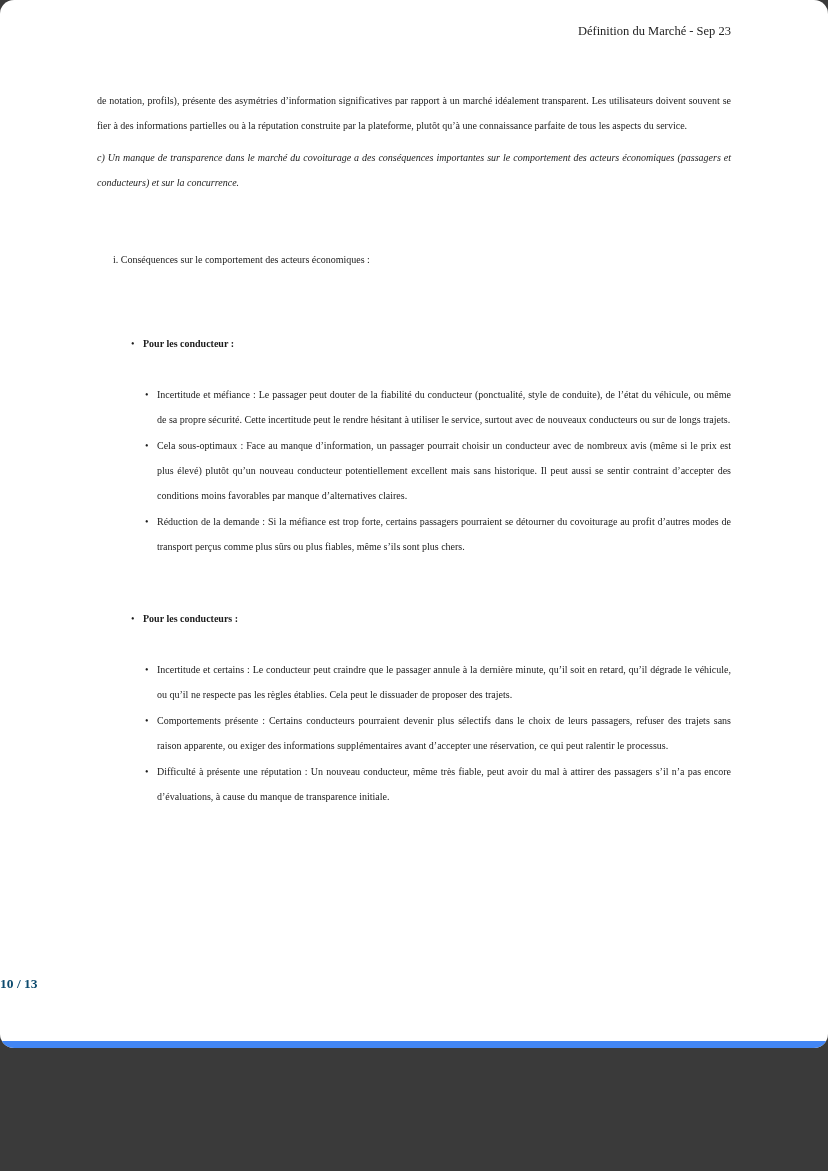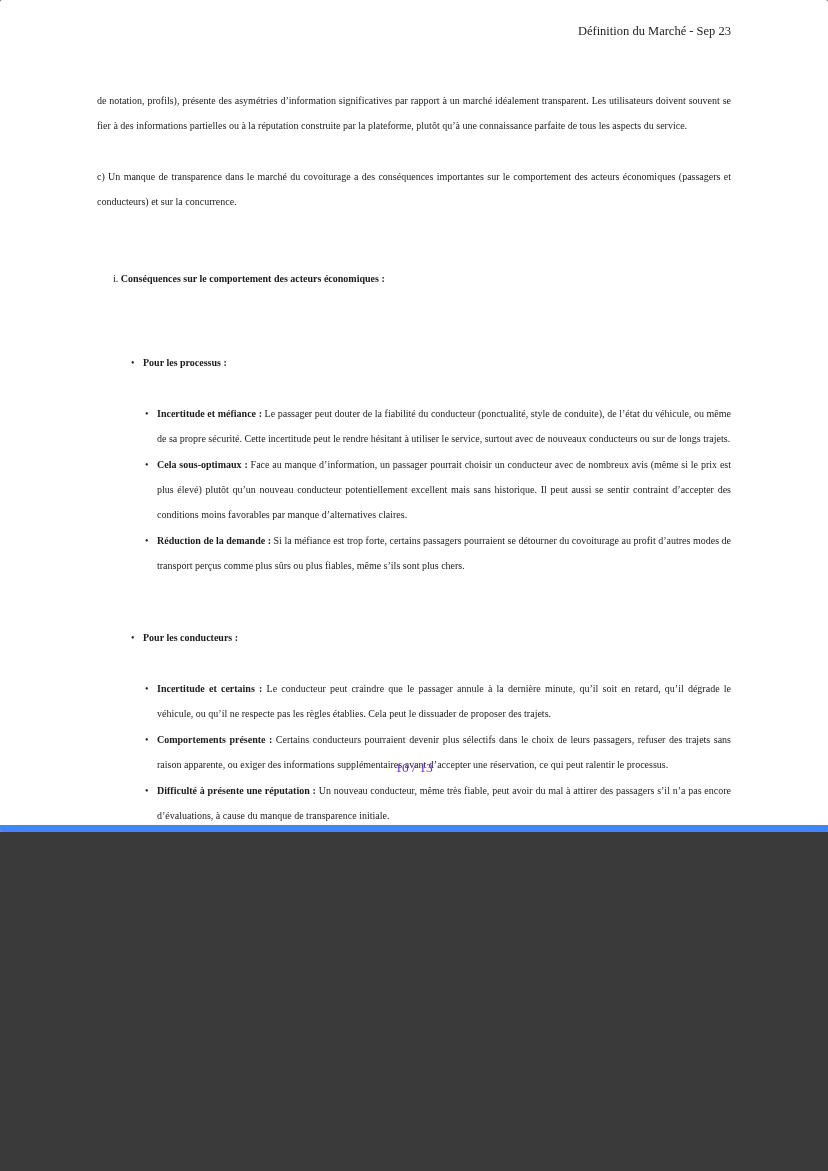--- a/index.html
+++ b/index.html
@@ -3,49 +3,49 @@
 <meta charset="utf-8">
 <style>
   * { margin: 0; padding: 0; box-sizing: border-box; }
   html, body {
     width: 828px; height: 1171px;
     background: #3a3a3a;
     font-family: "Liberation Serif", serif;
   }
   .page {
     position: relative;
-    width: 828px; height: 832px;
+    width: 828px; height: 1048px;
     background: #ffffff;
-    border-radius: 2px;
+    border-radius: 14px;
     overflow: hidden;
     color: #1b1b1b;
   }
   .inner {
     width: 634px;
     margin: 0 auto;
   }
   .header {
     padding-top: 24px;
     text-align: right;
     font-size: 12.5px;
     color: #222222;
   }
   .content {
     font-size: 10px;
     line-height: 25px;
     text-align: justify;
   }
   .para { margin-top: 0; }
   .para1 { margin-top: 49px; }
-  .para2 { margin-top: 26px; }
+  .para2 { margin-top: 7px; font-style: italic; }
   .section-heading {
     margin-top: 52px;
     margin-left: 16px;
   }
-  .section-heading b { font-weight: bold; }
+  .section-heading b { font-weight: normal; }
   .group-title {
     margin-top: 59px;
     position: relative;
     margin-left: 34px;
     padding-left: 12px;
     font-weight: bold;
   }
   .group2 .group-title { margin-top: 47px; }
   .items { margin-top: 26px; }
   .li {
@@ -53,28 +53,28 @@
     margin-left: 48px;
     padding-left: 12px;
     margin-bottom: 1px;
   }
   .dot {
     position: absolute;
     left: 0;
     top: 0;
     font-weight: normal;
   }
-  .li b { font-weight: bold; }
+  .li b { font-weight: normal; }
   .footer {
     position: absolute;
     left: 0; right: 0;
     bottom: 56px;
-    text-align: center;
     font-size: 13.5px;
-    color: #6d28d9;
+    color: #0c4a6e;
+    font-weight: bold;
   }
   .bottom-bar {
     position: absolute;
     left: 0; right: 0; bottom: 0;
     height: 7px;
     background: #4286f5;
   }
 </style>
 </head>
 <body>
@@ -93,21 +93,21 @@
       <p class="para para2">c) Un manque de transparence dans le marché du covoiturage a des conséquences importantes sur le comportement des acteurs économiques (passagers et conducteurs) et sur la concurrence.</p>
 
       <div class="section-heading">
         <span>i.</span>
         <b>Conséquences sur le comportement des acteurs économiques :</b>
       </div>
 
       <div class="group group1">
         <div class="group-title">
           <span class="dot">•</span>
-          <span>Pour les processus :</span>
+          <span>Pour les conducteur :</span>
         </div>
         <div class="items">
           <div class="li">
             <span class="dot">•</span>
             <b>Incertitude et méfiance :</b><span> Le passager peut douter de la fiabilité du conducteur (ponctualité, style de conduite), de l’état du véhicule, ou même de sa propre sécurité. Cette incertitude peut le rendre hésitant à utiliser le service, surtout avec de nouveaux conducteurs ou sur de longs trajets.</span>
           </div>
           <div class="li">
             <span class="dot">•</span>
             <b>Cela sous-optimaux :</b><span> Face au manque d’information, un passager pourrait choisir un conducteur avec de nombreux avis (même si le prix est plus élevé) plutôt qu’un nouveau conducteur potentiellement excellent mais sans historique. Il peut aussi se sentir contraint d’accepter des conditions moins favorables par manque d’alternatives claires.</span>
           </div>

